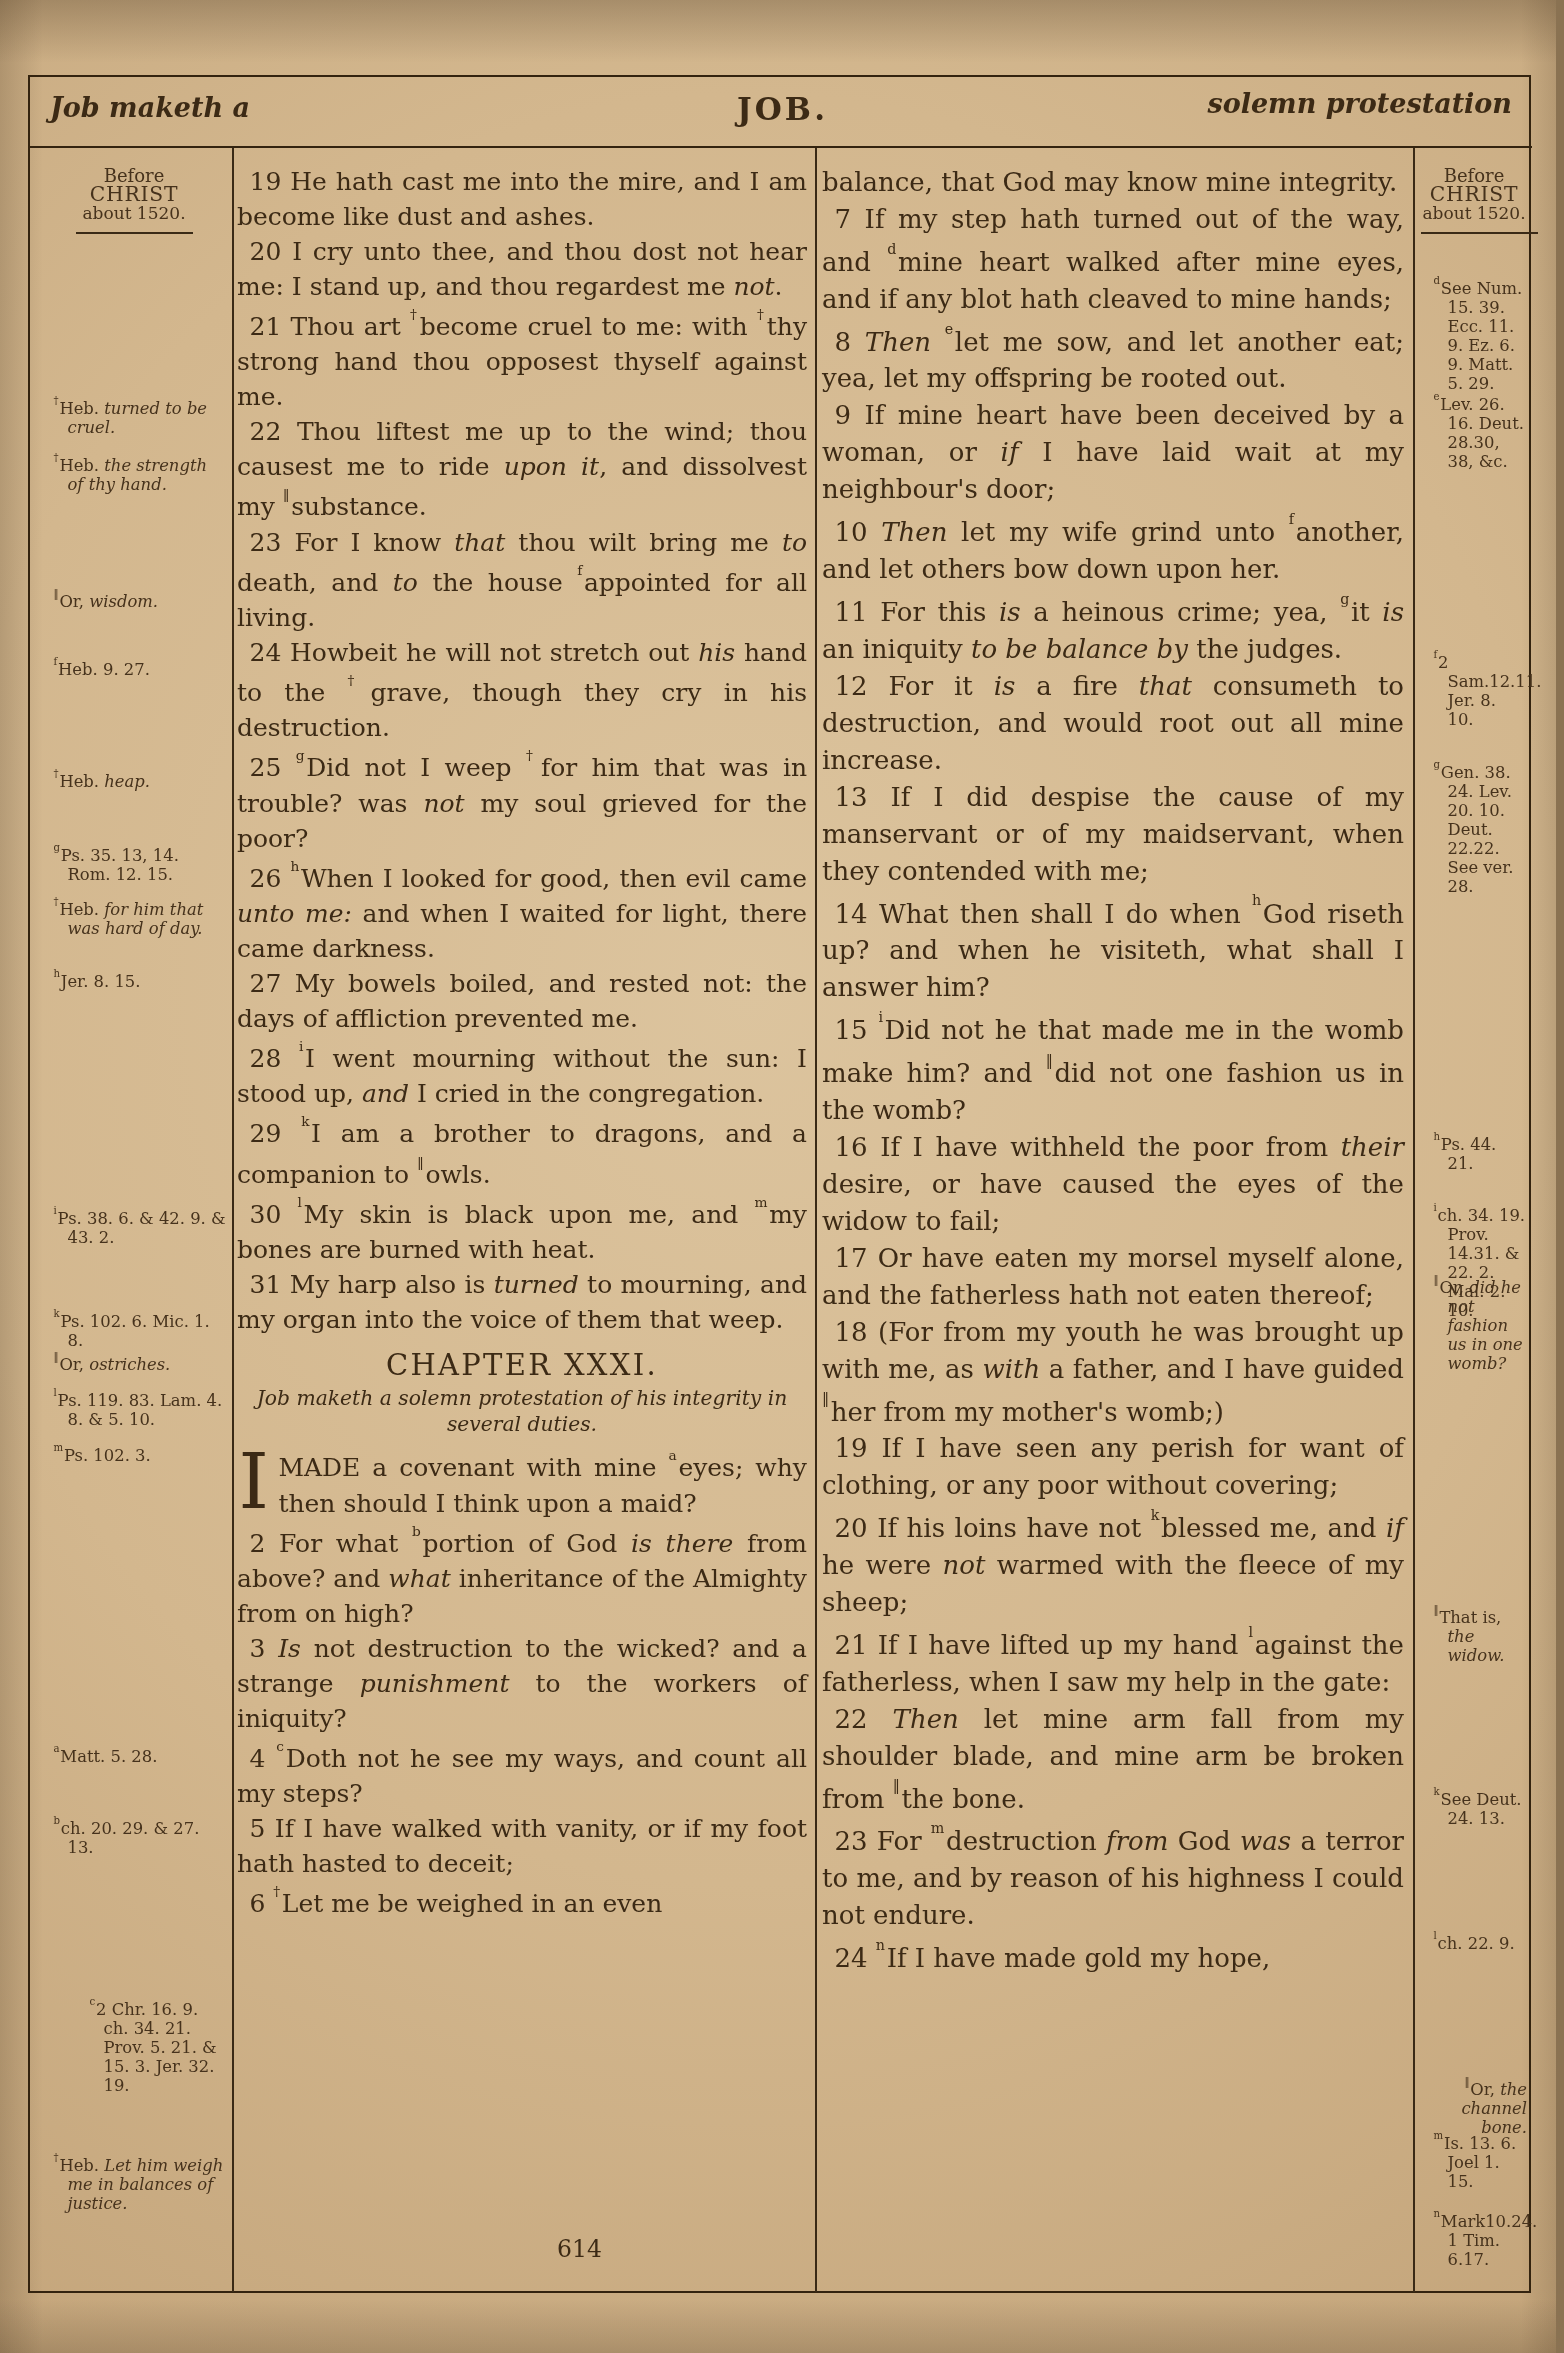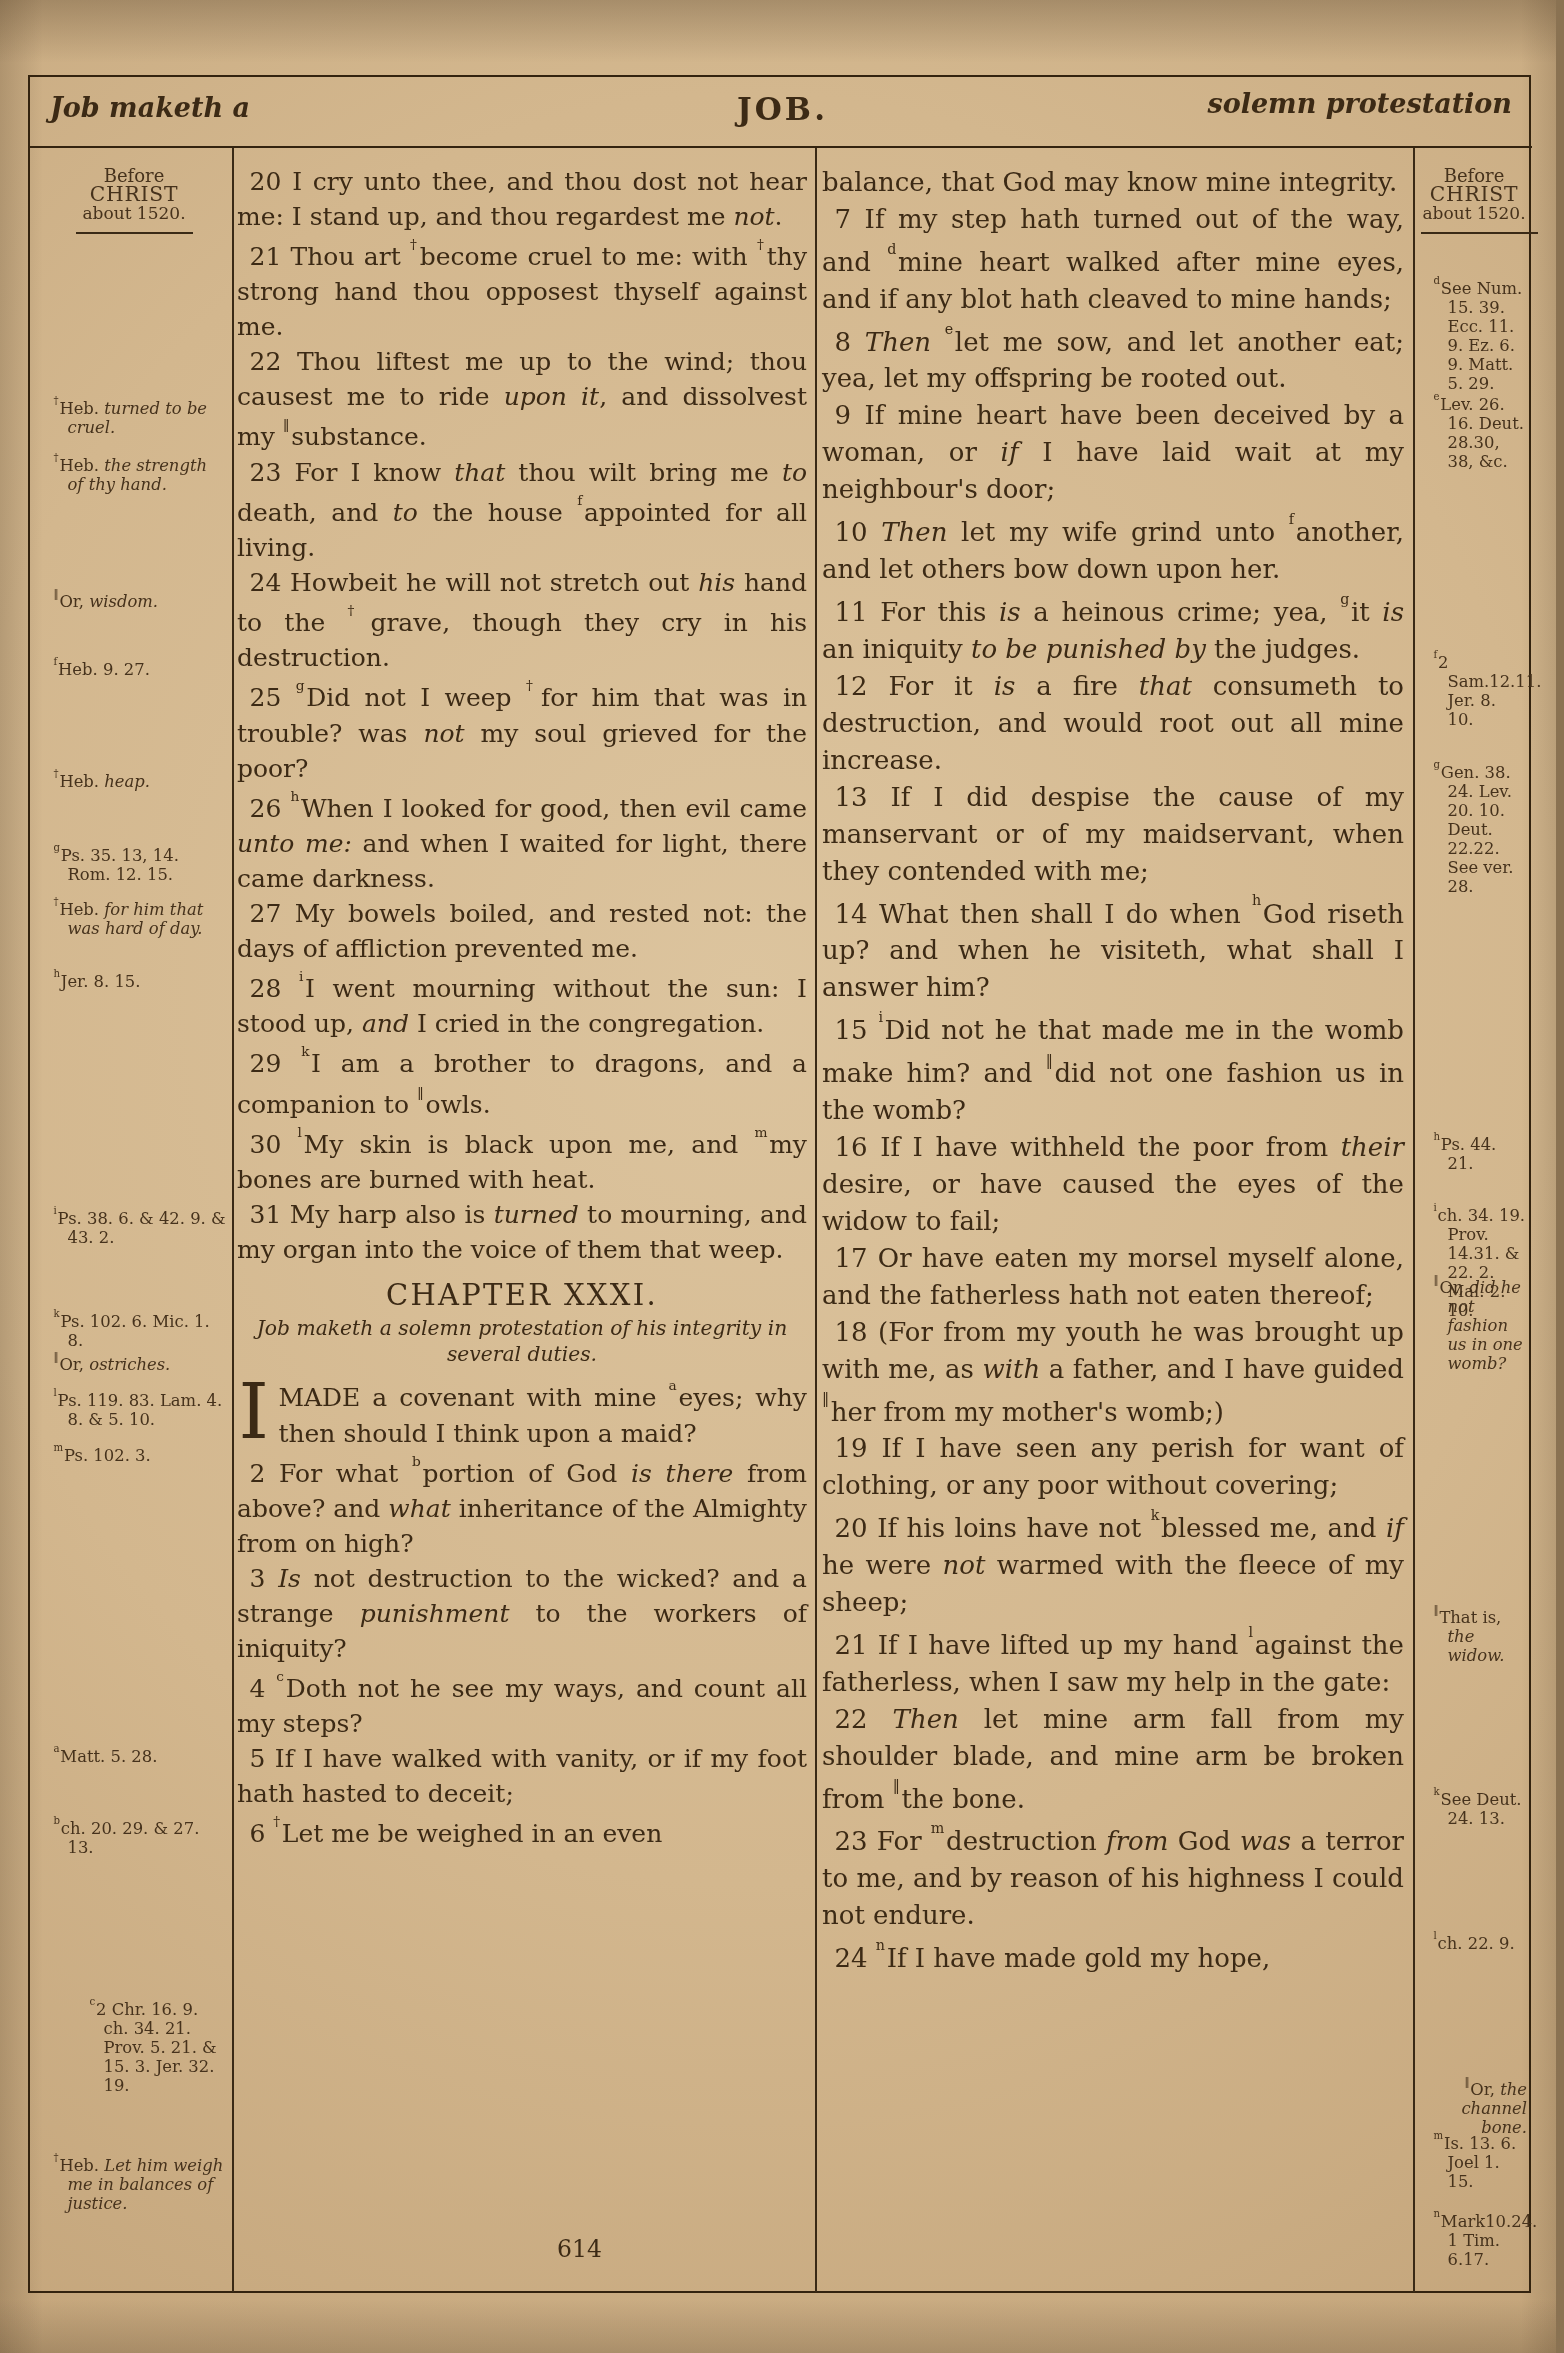--- a/index.html
+++ b/index.html
@@ -81,20 +81,21 @@
       <div class="note" style="top: 1308px;"><sup>k</sup>Ps. 102. 6. Mic. 1. 8.</div>
       <div class="note" style="top: 1351px;"><sup>‖</sup>Or, <i>ostriches.</i></div>
       <div class="note" style="top: 1387px;"><sup>l</sup>Ps. 119. 83. Lam. 4. 8. &amp; 5. 10.</div>
       <div class="note" style="top: 1442px;"><sup>m</sup>Ps. 102. 3.</div>
       <div class="note" style="top: 1743px;"><sup>a</sup>Matt. 5. 28.</div>
       <div class="note" style="top: 1815px;"><sup>b</sup>ch. 20. 29. &amp; 27. 13.</div>
       <div class="note" style="top: 1996px; margin-left: 36px;"><sup>c</sup>2 Chr. 16. 9. ch. 34. 21. Prov. 5. 21. &amp; 15. 3. Jer. 32. 19.</div>
       <div class="note" style="top: 2152px;"><sup>†</sup>Heb. <i>Let him weigh me in balances of justice.</i></div>
     </div>
   <div id="c1" class="text-col col1">
+      <p class="verse">19 He hath cast me into the mire, and I am become like dust and ashes.</p>
       <p class="verse">20 I cry unto thee, and thou dost not hear me: I stand up, and thou regardest me <i>not</i>.</p>
       <p class="verse">21 Thou art <sup>†</sup>become cruel to me: with <sup>†</sup>thy strong hand thou opposest thyself against me.</p>
       <p class="verse">22 Thou liftest me up to the wind; thou causest me to ride <i>upon it</i>, and dissolvest my <sup>‖</sup>substance.</p>
       <p class="verse">23 For I know <i>that</i> thou wilt bring me <i>to</i> death, and <i>to</i> the house <sup>f</sup>appointed for all living.</p>
       <p class="verse">24 Howbeit he will not stretch out <i>his</i> hand to the <sup>†</sup>grave, though they cry in his destruction.</p>
       <p class="verse">25 <sup>g</sup>Did not I weep <sup>†</sup>for him that was in trouble? was <i>not</i> my soul grieved for the poor?</p>
       <p class="verse">26 <sup>h</sup>When I looked for good, then evil came <i>unto me:</i> and when I waited for light, there came darkness.</p>
       <p class="verse">27 My bowels boiled, and rested not: the days of affliction prevented me.</p>
       <p class="verse">28 <sup>i</sup>I went mourning without the sun: I stood up, <i>and</i> I cried in the congregation.</p>
       <p class="verse">29 <sup>k</sup>I am a brother to dragons, and a companion to <sup>‖</sup>owls.</p>
@@ -108,21 +109,21 @@
       <p class="verse">4 <sup>c</sup>Doth not he see my ways, and count all my steps?</p>
       <p class="verse">5 If I have walked with vanity, or if my foot hath hasted to deceit;</p>
       <p class="verse">6 <sup>†</sup>Let me be weighed in an even</p>
     </div>
   <div id="c2" class="text-col col2">
       <p class="cont">balance, that God may know mine integrity.</p>
       <p class="verse">7 If my step hath turned out of the way, and <sup>d</sup>mine heart walked after mine eyes, and if any blot hath cleaved to mine hands;</p>
       <p class="verse">8 <i>Then</i> <sup>e</sup>let me sow, and let another eat; yea, let my offspring be rooted out.</p>
       <p class="verse">9 If mine heart have been deceived by a woman, or <i>if</i> I have laid wait at my neighbour's door;</p>
       <p class="verse">10 <i>Then</i> let my wife grind unto <sup>f</sup>another, and let others bow down upon her.</p>
-      <p class="verse">11 For this <i>is</i> a heinous crime; yea, <sup>g</sup>it <i>is</i> an iniquity <i>to be punished by</i> the judges.</p>
+      <p class="verse">11 For this <i>is</i> a heinous crime; yea, <sup>g</sup>it <i>is</i> an iniquity <i>to be balance by</i> the judges.</p>
       <p class="verse">12 For it <i>is</i> a fire <i>that</i> consumeth to destruction, and would root out all mine increase.</p>
       <p class="verse">13 If I did despise the cause of my manservant or of my maidservant, when they contended with me;</p>
       <p class="verse">14 What then shall I do when <sup>h</sup>God riseth up? and when he visiteth, what shall I answer him?</p>
       <p class="verse">15 <sup>i</sup>Did not he that made me in the womb make him? and <sup>‖</sup>did not one fashion us in the womb?</p>
       <p class="verse">16 If I have withheld the poor from <i>their</i> desire, or have caused the eyes of the widow to fail;</p>
       <p class="verse">17 Or have eaten my morsel myself alone, and the fatherless hath not eaten thereof;</p>
       <p class="verse">18 (For from my youth he was brought up with me, as <i>with</i> a father, and I have guided <sup>‖</sup>her from my mother's womb;)</p>
       <p class="verse">19 If I have seen any perish for want of clothing, or any poor without covering;</p>
       <p class="verse">20 If his loins have not <sup>k</sup>blessed me, and <i>if</i> he were <i>not</i> warmed with the fleece of my sheep;</p>
       <p class="verse">21 If I have lifted up my hand <sup>l</sup>against the fatherless, when I saw my help in the gate:</p>

